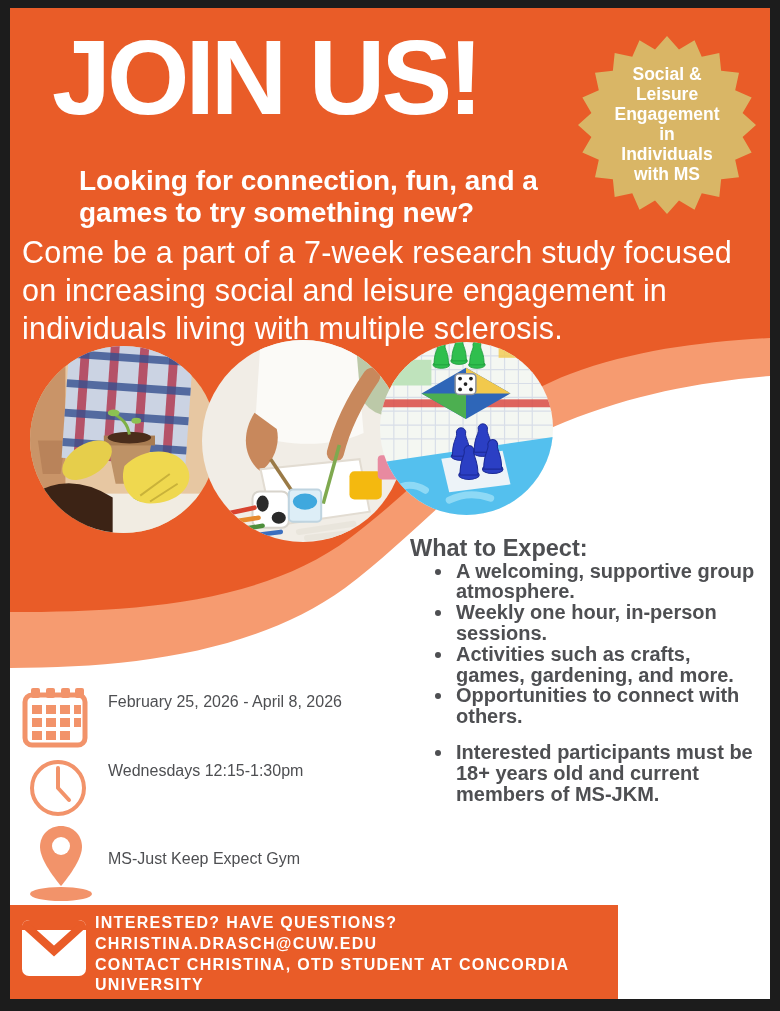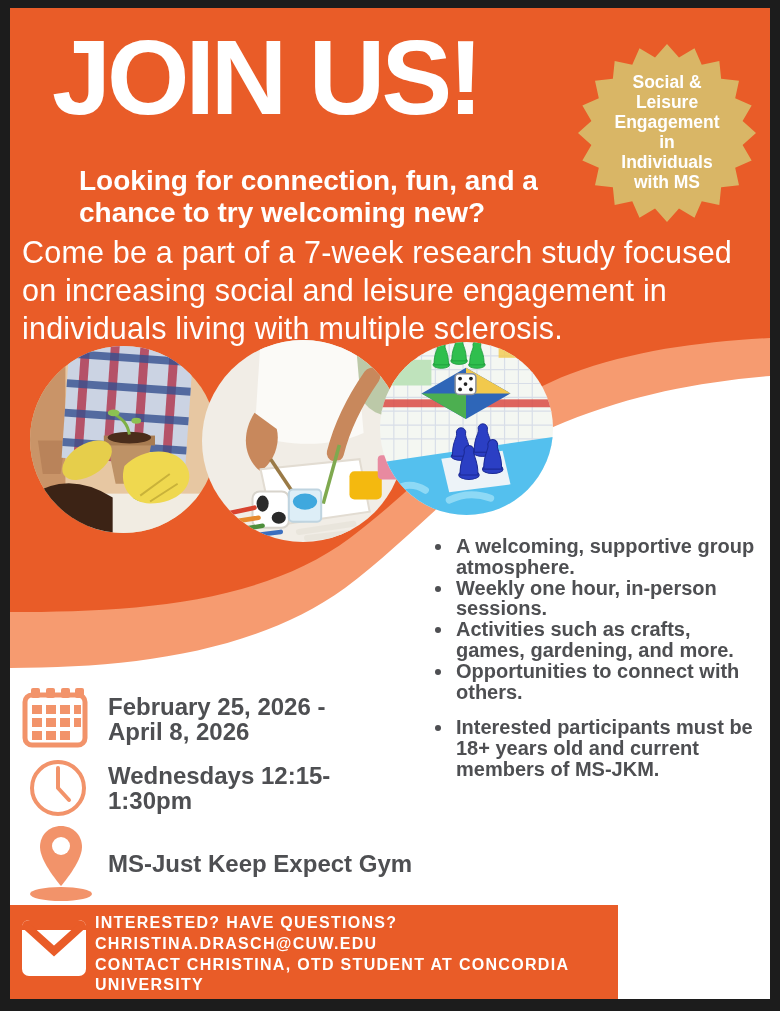--- a/index.html
+++ b/index.html
@@ -17,40 +17,40 @@
   .flyer{position:absolute;left:10px;top:8px;width:760px;height:991px;background:var(--white);overflow:hidden;}
   .wave{position:absolute;left:0;top:0;width:760px;height:991px;display:block;}
 
   .headline{position:absolute;left:42px;top:16px;font-size:106px;font-weight:700;
     letter-spacing:-4px;color:var(--white);white-space:nowrap;line-height:1;}
   .subheadline{position:absolute;left:69px;top:157px;width:525px;font-size:28px;font-weight:700;
     color:var(--white);line-height:1.15;}
   .intro{position:absolute;left:12px;top:225px;width:732px;font-size:30.5px;font-weight:400;
     color:var(--white);line-height:1.25;letter-spacing:0.2px;}
 
-  .badge{position:absolute;left:568px;top:36px;width:178px;height:178px;background:var(--badge-gold);
+  .badge{position:absolute;left:568px;top:28px;width:178px;height:178px;background:var(--badge-gold);
     display:flex;align-items:center;justify-content:center;text-align:center;}
   .badge-text{font-size:17.5px;font-weight:700;color:var(--white);line-height:1.14;}
   .badge-text span{display:block;}
 
   .photo{position:absolute;border-radius:50%;overflow:hidden;}
   .photo svg{display:block;width:100%;height:100%;}
   .photo-1{left:20px;top:338px;width:187px;height:187px;}
   .photo-2{left:192px;top:332px;width:202px;height:202px;}
   .photo-3{left:370px;top:334px;width:173px;height:173px;}
 
   .expect{position:absolute;left:400px;top:528px;width:352px;color:var(--text-gray);}
   .expect h3{font-size:23.5px;font-weight:700;line-height:1.05;}
   .expect ul{margin:0;padding-left:44px;list-style:disc outside;}
   .expect li{font-size:20px;font-weight:700;line-height:1.04;padding-left:2px;}
   .expect ul.extra{margin-top:15px;}
 
   .detail-row{position:absolute;left:12px;display:flex;align-items:flex-start;color:var(--text-gray);}
   .detail-icon{flex:0 0 86px;display:flex;justify-content:flex-start;}
-  .detail-text{font-size:24px;font-weight:700;line-height:1.06;}
+  .detail-text{font-size:16px;font-weight:400;line-height:1.06;}
   .row-dates{top:678px;}   .row-dates .detail-text{width:245px;padding-top:8px;}
   .row-time{top:750px;}    .row-time  .detail-text{width:245px;padding-top:5px;}
   .row-place{top:816px;}   .row-place .detail-text{width:330px;padding-top:27px;}
 
   .footer{position:absolute;left:0;top:897px;width:608px;height:94px;background:var(--orange);}
   .footer-envelope{position:absolute;left:12px;top:15px;width:64px;height:56px;}
   .footer-textblock{position:absolute;left:85px;top:8px;width:505px;color:var(--white);}
   .footer-line{font-size:16px;font-weight:700;letter-spacing:1.3px;line-height:1.3;text-transform:uppercase;}
   .footer-irb{font-size:12.5px;font-weight:700;letter-spacing:1px;line-height:1.35;text-transform:uppercase;}
 </style>
@@ -59,21 +59,21 @@
 
 <div class="stage">
   <div class="flyer">
 
     <svg class="wave" viewBox="0 0 760 991" preserveAspectRatio="none">
       <path d="M0,0 H760 V368 C690,374 625,386 555,414 C465,450 415,520 335,580 C245,645 120,660 0,660 Z" fill="var(--salmon)"></path>
       <path d="M0,0 H760 V330 C690,334 625,342 560,366 C470,400 420,470 340,530 C250,597 120,604 0,604 Z" fill="var(--orange)"></path>
     </svg>
 
     <h1 class="headline">JOIN US!</h1>
-    <h2 class="subheadline">Looking for connection, fun, and a chance to try welcoming new?</h2>
+    <h2 class="subheadline">Looking for connection, fun, and a games to try something new?</h2>
     <p class="intro">Come be a part of a 7-week research study focused on increasing social and leisure engagement in individuals living with multiple sclerosis.</p>
 
     <div class="badge" style="clip-path: polygon(50% 0%, 56.73% 7.53%, 65.45% 2.45%, 69.52% 11.69%, 79.39% 9.55%, 80.41% 19.59%, 90.45% 20.61%, 88.31% 30.48%, 97.55% 34.55%, 92.47% 43.27%, 100% 50%, 92.47% 56.73%, 97.55% 65.45%, 88.31% 69.52%, 90.45% 79.39%, 80.41% 80.41%, 79.39% 90.45%, 69.52% 88.31%, 65.45% 97.55%, 56.73% 92.47%, 50% 100%, 43.27% 92.47%, 34.55% 97.55%, 30.48% 88.31%, 20.61% 90.45%, 19.59% 80.41%, 9.55% 79.39%, 11.69% 69.52%, 2.45% 65.45%, 7.53% 56.73%, 0% 50%, 7.53% 43.27%, 2.45% 34.55%, 11.69% 30.48%, 9.55% 20.61%, 19.59% 19.59%, 20.61% 9.55%, 30.48% 11.69%, 34.55% 2.45%, 43.27% 7.53%);">
       <div class="badge-text">
         <span>Social &amp;</span>
         <span>Leisure</span>
         <span>Engagement</span>
         <span>in</span>
         <span>Individuals</span>
         <span>with MS</span>
@@ -176,20 +176,21 @@
         <g fill="#2B3FC4" stroke="#1C2B96" stroke-width="0.8">
           <use href="#pawn" transform="translate(82,88) scale(1.25)"></use>
           <use href="#pawn" transform="translate(104,84) scale(1.25)"></use>
           <use href="#pawn" transform="translate(90,106) scale(1.3)"></use>
           <use href="#pawn" transform="translate(114,100) scale(1.3)"></use>
         </g>
       </svg>
     </div>
 
     <section class="expect">
+      <h3>What to Expect:</h3>
       <ul>
         <li>A welcoming, supportive group atmosphere.</li>
         <li>Weekly one hour, in-person sessions.</li>
         <li>Activities such as crafts, games, gardening, and more.</li>
         <li>Opportunities to connect with others.</li>
       </ul>
       <ul class="extra">
         <li>Interested participants must be 18+ years old and current members of MS-JKM.</li>
       </ul>
     </section>

